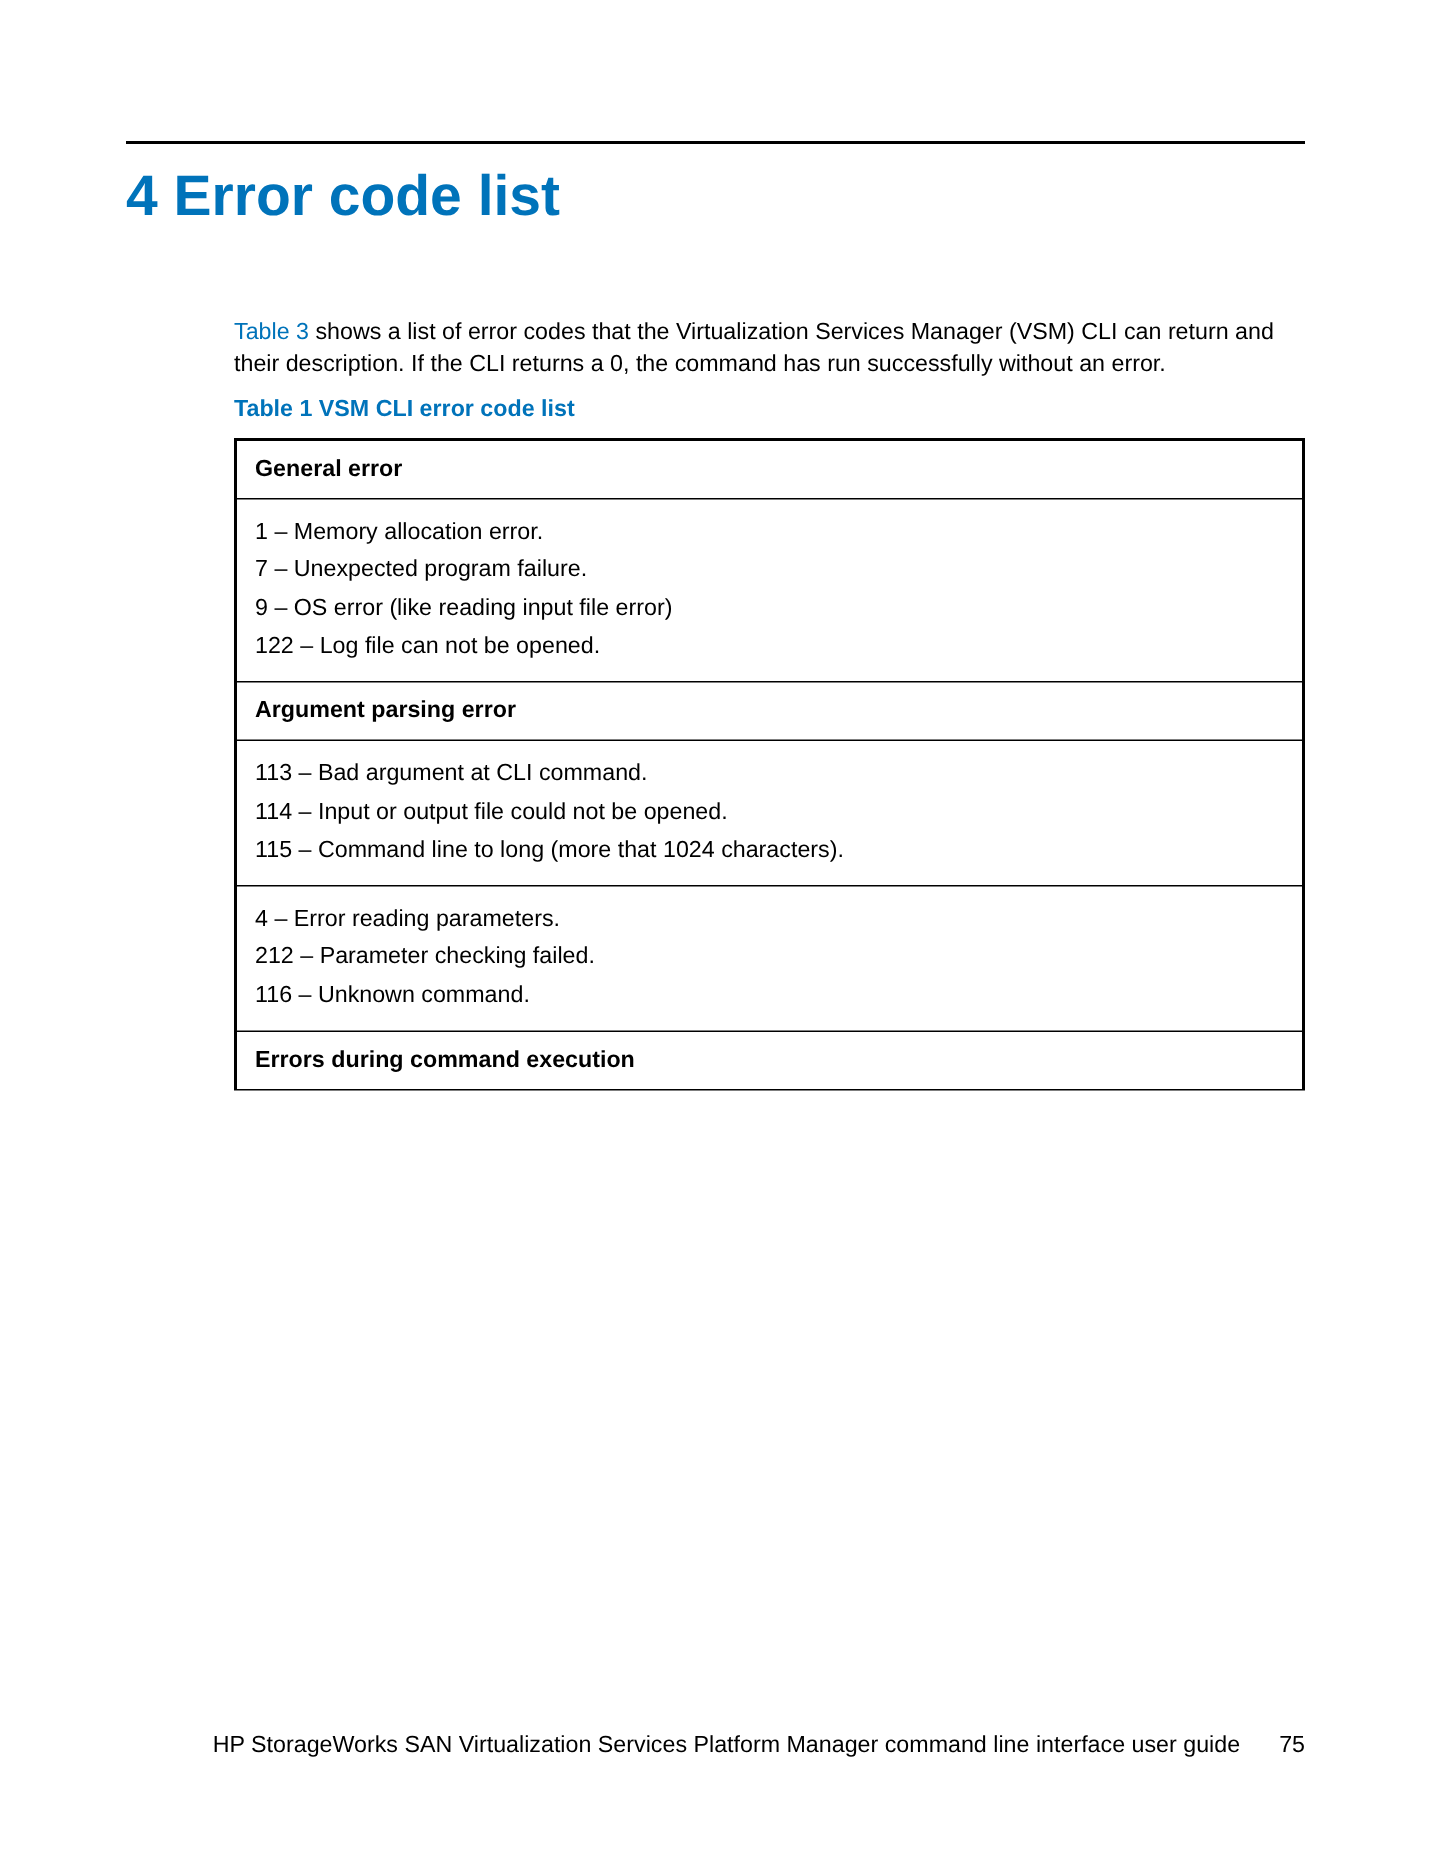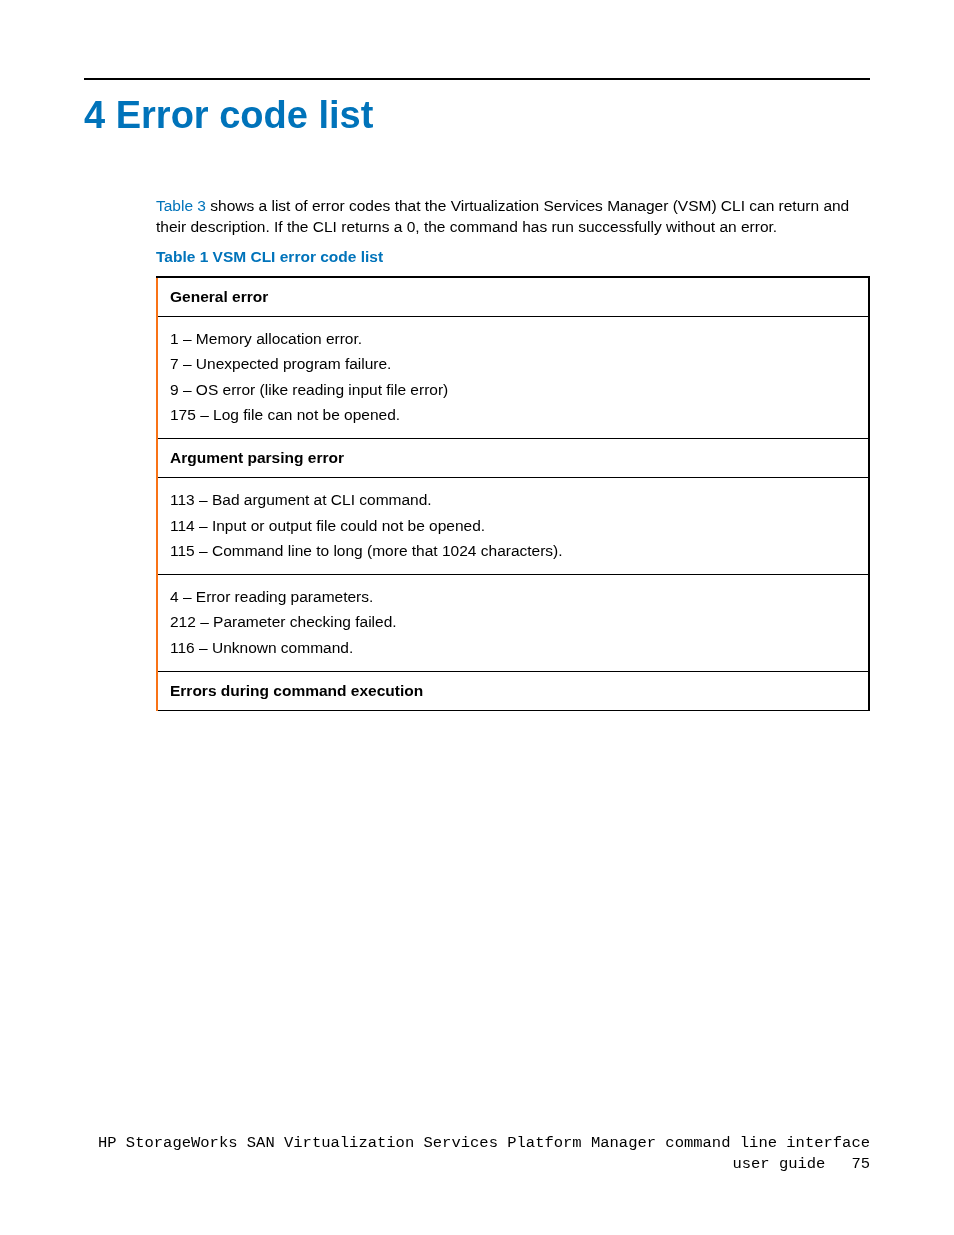--- a/index.html
+++ b/index.html
@@ -9,20 +9,21 @@
     }
     body {
       width: 954px;
       height: 1235px;
       font-family: Arial, Helvetica, sans-serif;
       background: #fff;
       position: relative;
     }
     .page {
       padding: 78px 84px 16px 84px;
+      margin-top: 16px;
     }
     .top-rule {
       border-top: 2px solid #000;
       margin-bottom: 14px;
     }
     .chapter-title {
       font-size: 38px;
       font-weight: bold;
       color: #0073ba;
       letter-spacing: 0px;
@@ -45,21 +46,21 @@
       font-size: 15.5px;
       font-weight: bold;
       color: #0073ba;
       margin-bottom: 10px;
     }
     table.error-table {
       margin-left: 72px;
       width: calc(100% - 72px);
       border-collapse: collapse;
       border-top: 2px solid #000;
-      border-left: 2px solid #f97316;
+      border-left: 2px solid #000000;
       border-right: 2px solid #000;
     }
     table.error-table td {
       border-bottom: 1px solid #000;
       padding: 7px 12px 8px 12px;
       font-size: 15.5px;
       line-height: 1.5;
       vertical-align: top;
     }
     table.error-table td.section-head {
@@ -76,21 +77,20 @@
       margin-bottom: 2px;
     }
     .footer {
       position: absolute;
       bottom: 60px;
       left: 84px;
       right: 84px;
       text-align: right;
       font-size: 15.5px;
       line-height: 1.35;
-      font-family: Liberation Mono, monospace;
     }
     .footer .page-num {
       display: inline-block;
       margin-left: 26px;
     }
   </style>
 </head>
 <body>
 
 <div class="page">
@@ -109,21 +109,21 @@
   <table class="error-table">
     <tbody id="table-body">
         <tr>
           <td class="section-head">General error</td>
         </tr>
         <tr>
           <td class="section-body">
             <div class="item-line">1 – Memory allocation error.</div>
             <div class="item-line">7 – Unexpected program failure.</div>
             <div class="item-line">9 – OS error (like reading input file error)</div>
-            <div class="item-line">175 – Log file can not be opened.</div>
+            <div class="item-line">122 – Log file can not be opened.</div>
           </td>
         </tr>
         <tr>
           <td class="section-head">Argument parsing error</td>
         </tr>
         <tr>
           <td class="section-body">
             <div class="item-line">113 – Bad argument at CLI command.</div>
             <div class="item-line">114 – Input or output file could not be opened.</div>
             <div class="item-line">115 – Command line to long (more that 1024 characters).</div>

